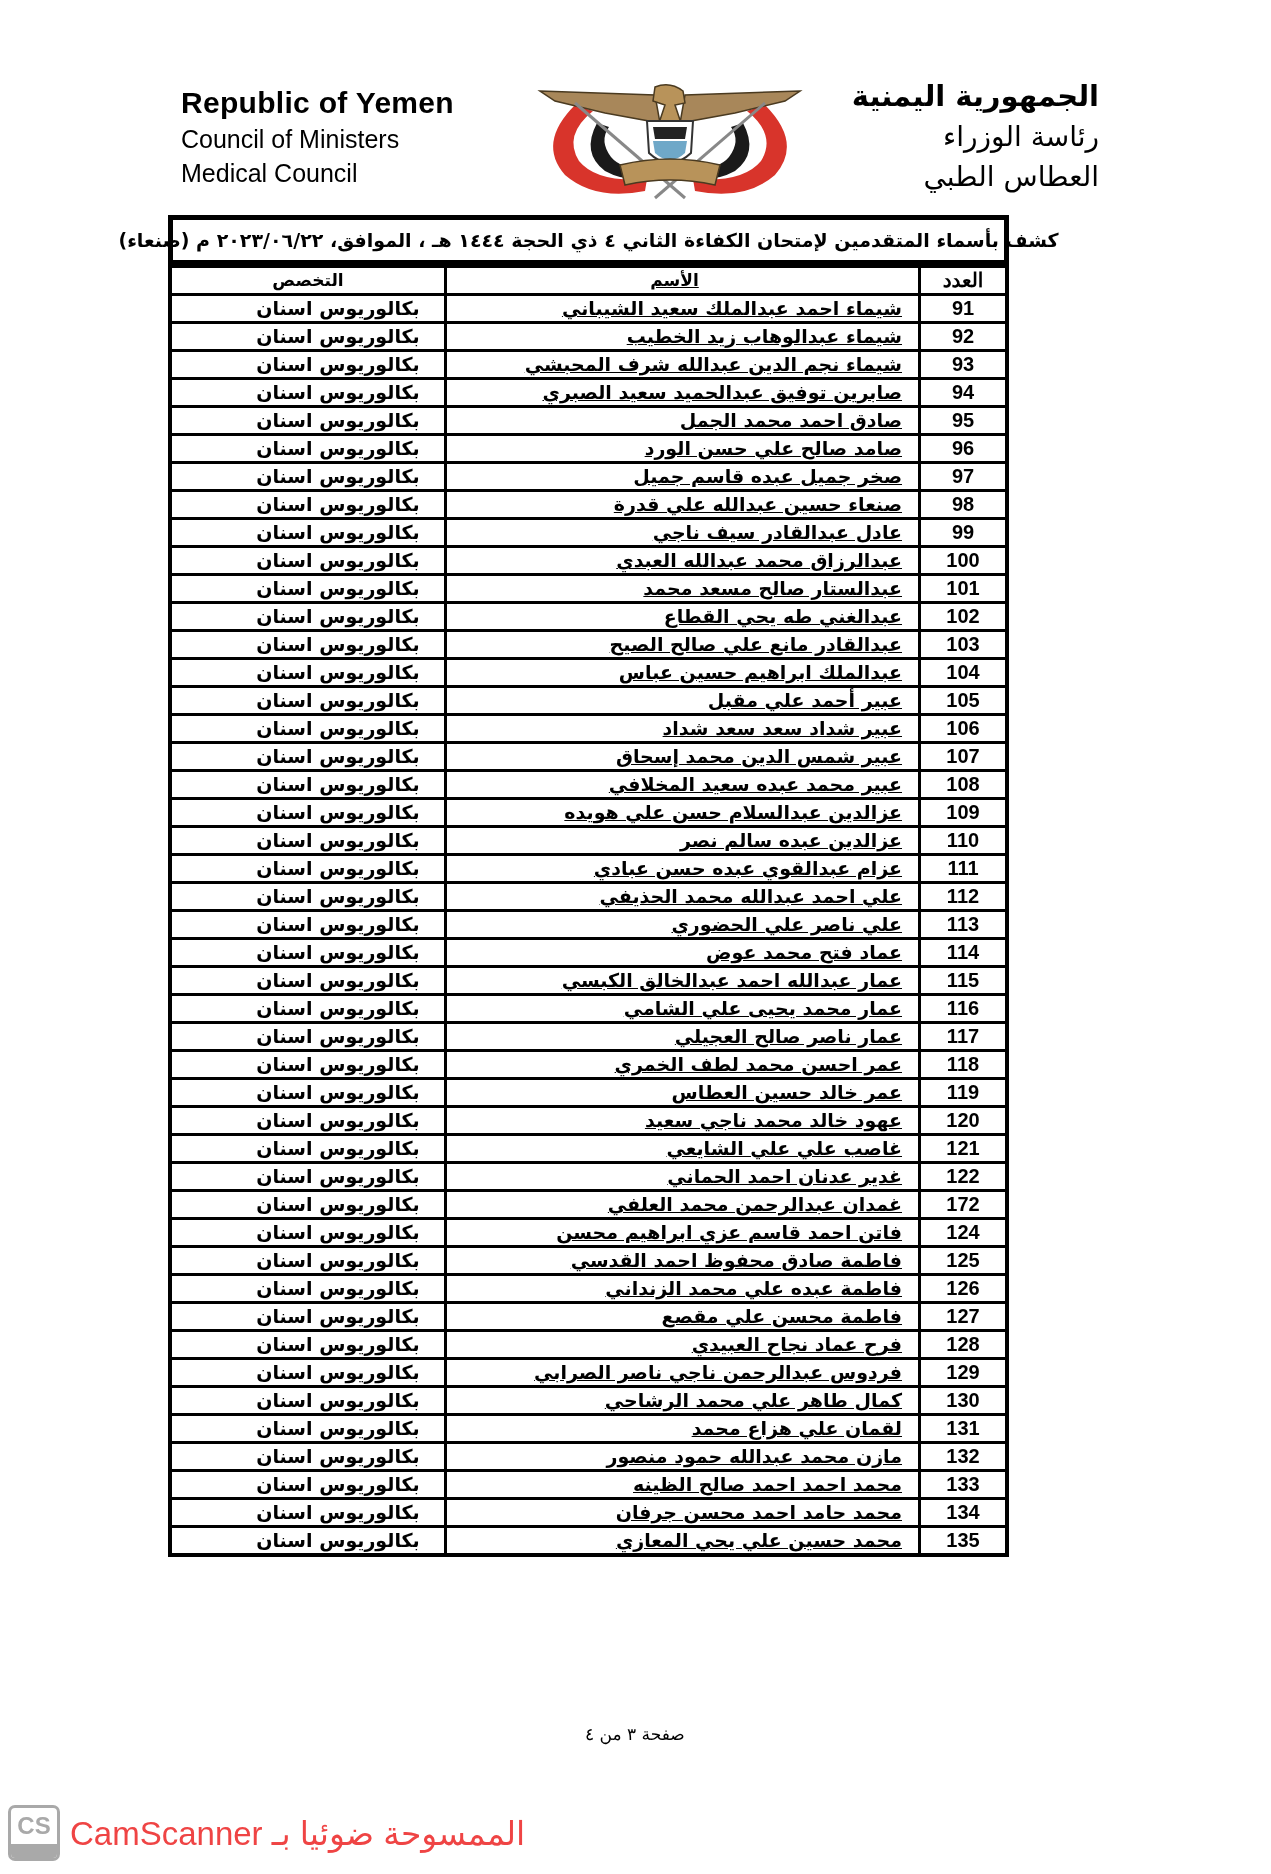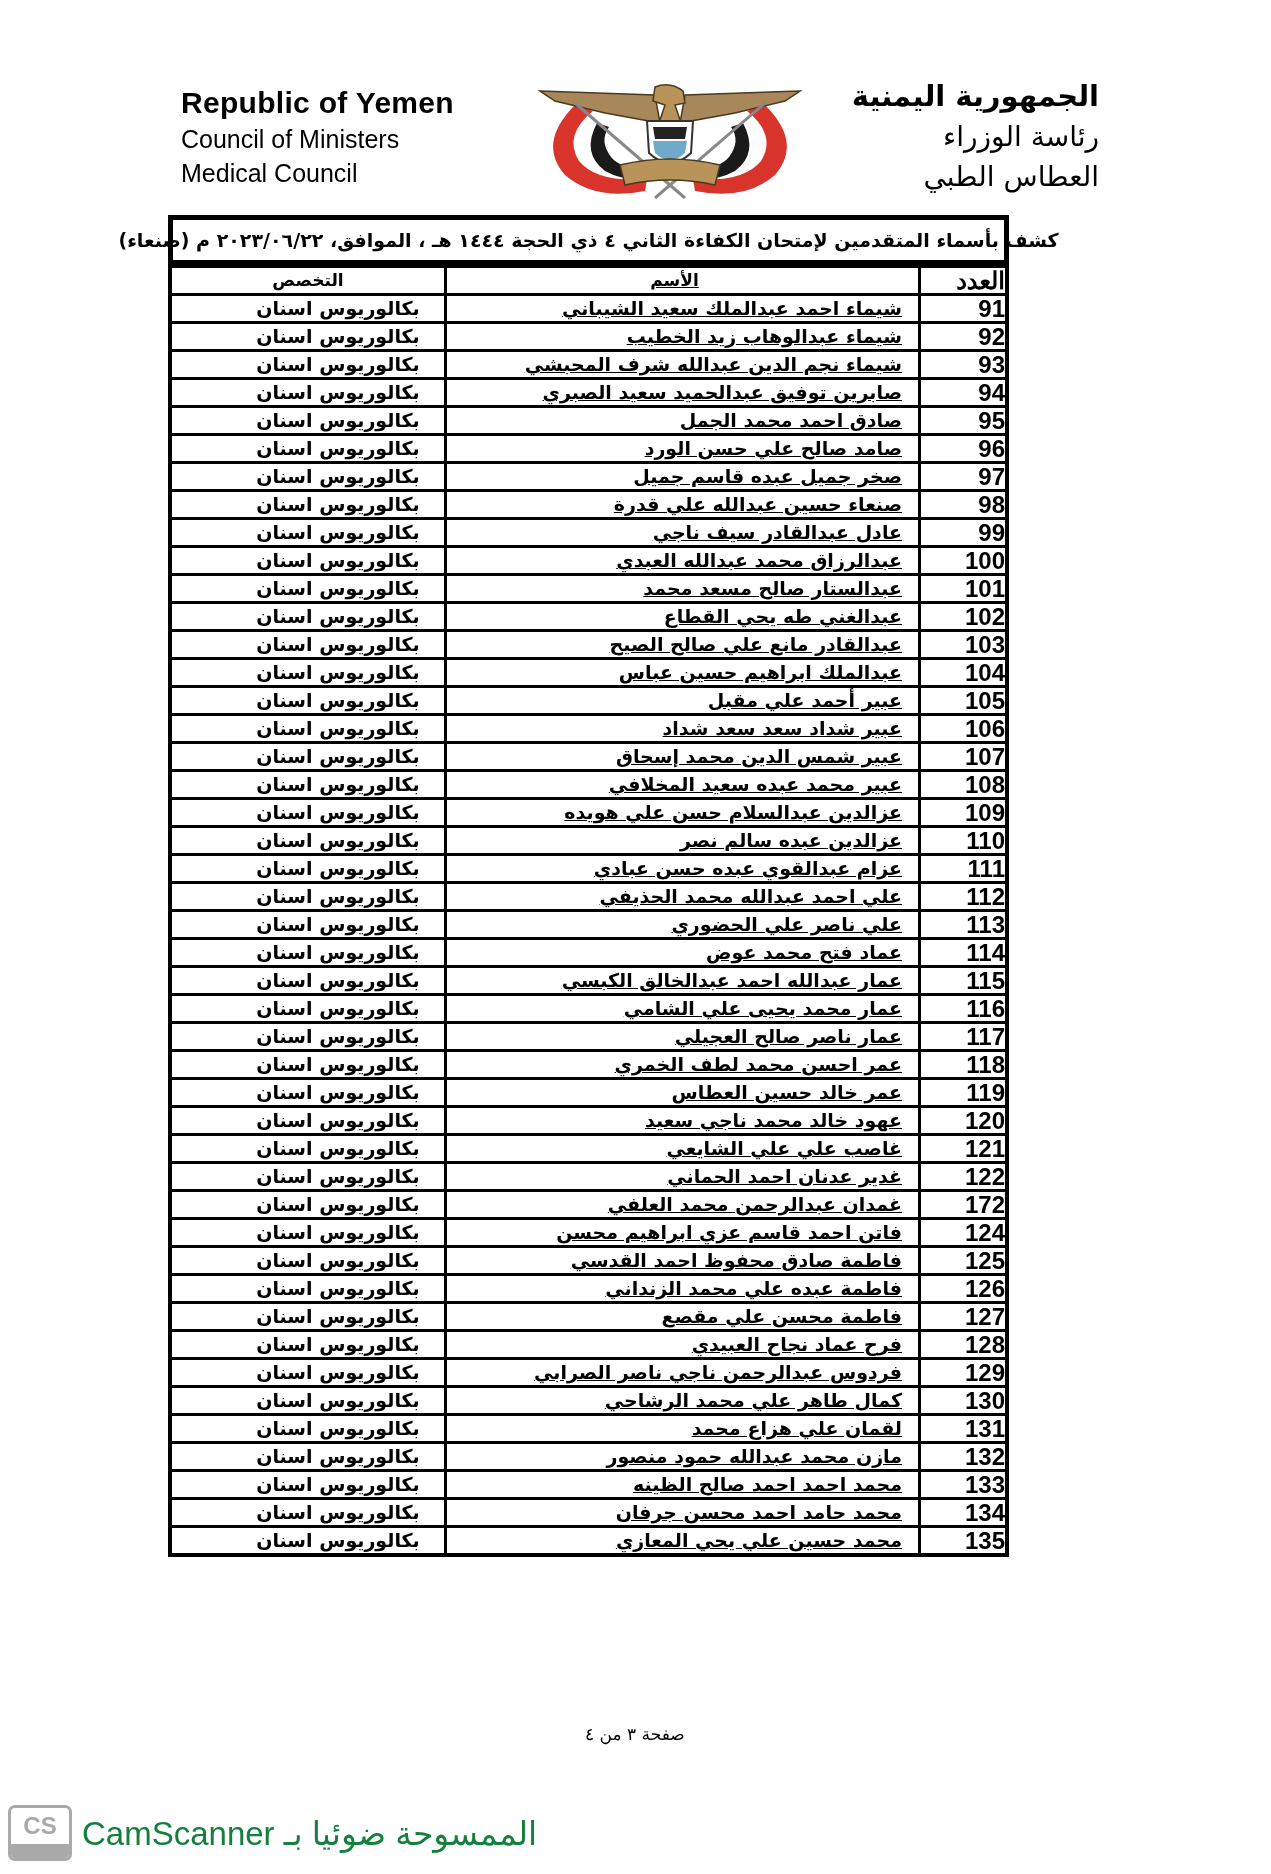--- a/index.html
+++ b/index.html
@@ -22,37 +22,37 @@
   .doc-table { position: absolute; left: 168px; top: 215px; width: 841px; }
   .title-box {
     border: 5px solid #000; height: 50px; box-sizing: border-box;
     display: flex; align-items: center; justify-content: center; direction: rtl;
     font-weight: 700; font-size: 19px; white-space: nowrap;
   }
   table { border-collapse: collapse; width: 100%; direction: rtl; table-layout: fixed; }
   td, th { border: 3px solid #000; padding: 0; height: 25px; line-height: 25px; font-size: 19px; }
   th { font-weight: 700; font-size: 17px; text-align: center; }
   table { border-left: 4px solid #000; border-right: 4px solid #000; border-bottom: 4px solid #000; }
-  .c-num { width: 84px; text-align: right; font-family: "Liberation Sans", sans-serif; font-weight: 700; font-size: 24px; }
+  .c-num { width: 84px; text-align: center; font-family: "Liberation Sans", sans-serif; font-weight: 700; font-size: 20px; }
   .c-name { width: 455px; text-align: right; padding-right: 16px; font-weight: 700; text-decoration: underline; }
   .c-spec { text-align: center; font-weight: 700; padding-left: 60px; }
   th.c-spec { padding-left: 0; }
   th.c-name { text-align: center; }
 
   .footer { position: absolute; left: 585px; top: 1724px; direction: rtl; font-family: "DejaVu Serif", serif; font-size: 17px; }
 
   
   .watermark { position: absolute; left: 8px; top: 1805px; display: flex; align-items: center; gap: 10px; color: #a9a9a9; }
   .cs-logo {
-    width: 64px; height: 56px; border: 3px solid #a9a9a9; border-radius: 7px; box-sizing: border-box;
+    width: 52px; height: 56px; border: 3px solid #a9a9a9; border-radius: 7px; box-sizing: border-box;
     display: flex; flex-direction: column; overflow: hidden;
   }
   .cs-logo .cs-top { flex: 1; display: flex; align-items: center; justify-content: center; font-family: "Liberation Sans", sans-serif; font-weight: 700; font-size: 24px; color: #a9a9a9; }
   .cs-logo .cs-bot { height: 14px; background: #a9a9a9; }
-  .wm-text { font-family: "Liberation Sans", sans-serif; font-size: 33px; color: #15803d; white-space: nowrap; }
+  .wm-text { font-family: "Liberation Sans", sans-serif; font-size: 33px; color: #ef4444; white-space: nowrap; }
 </style>
 </head>
 <body>
 
 <div class="page">
 
   <div class="en-head">
     <div class="en-title">Republic of Yemen</div>
     <div class="en-sub">Council of Ministers</div>
     <div class="en-sub">Medical Council</div>

